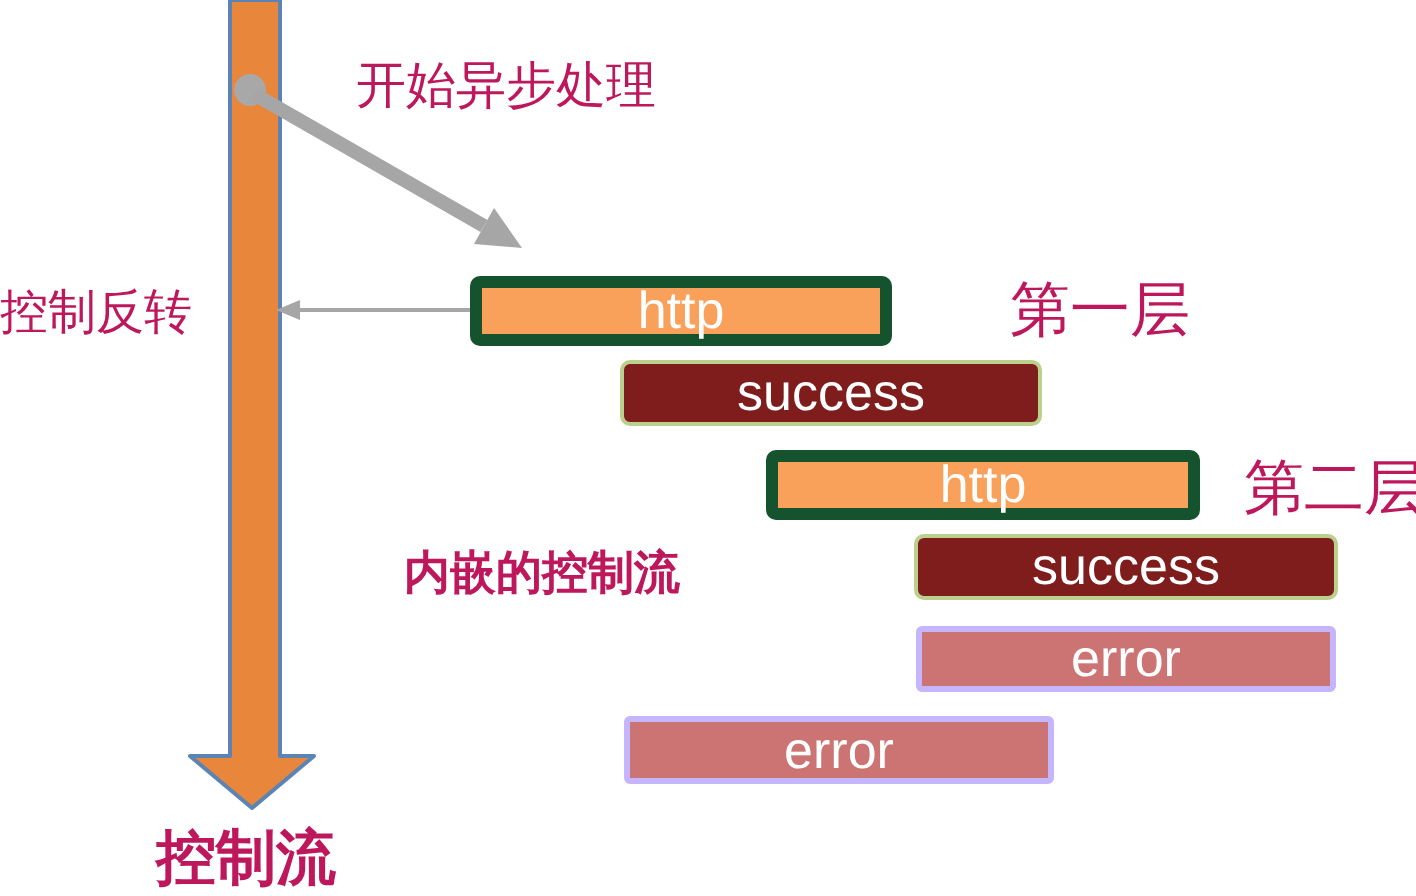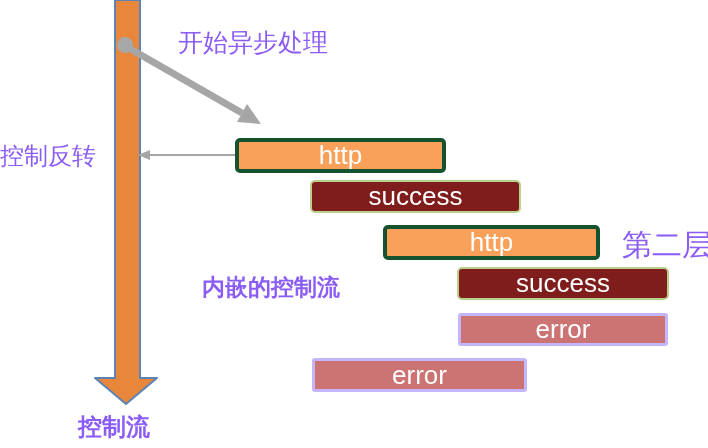--- a/index.html
+++ b/index.html
@@ -2,49 +2,49 @@
 <html><head>
 <meta charset="utf-8">
 <style>
   html,body { margin:0; padding:0; background:#ffffff; }
   .stage {
     position:relative; width:708px; height:448px; background:#ffffff;
     overflow:hidden; font-family:"Liberation Sans", sans-serif;
   }
   .stage svg { position:absolute; left:0; top:0; z-index:0; }
   .cn {
-    position:absolute; z-index:2; color:#8b5cf6;
+    position:absolute; z-index:2; color:#be185d;
     font-family:"DejaVu Serif", serif; white-space:nowrap; line-height:1.15;
   }
   .cn.bold { font-weight:bold; }
   .bar {
     position:absolute; z-index:1; box-sizing:border-box;
     display:flex; align-items:center; justify-content:center;
     color:#ffffff; font-size:26px; border-radius:5px;
     font-family:"Liberation Sans", sans-serif;
   }
-  .bar.http    { background:#F9A05A; border:4px solid #14532d; }
+  .bar.http    { background:#F9A05A; border:6px solid #14532d; }
   .bar.success { background:#7f1d1d; border:2px solid #BBD08C; }
   .bar.error   { background:#CB7473; border:3px solid #c4b5fd; border-radius:3px; }
 
   
   .b-http1    { left:235px; top:138px; width:211px; height:35px; }
   .b-success1 { left:310px; top:180px; width:211px; height:33px; }
   .b-http2    { left:383px; top:225px; width:217px; height:35px; }
   .b-success2 { left:457px; top:267px; width:212px; height:33px; }
   .b-error1   { left:458px; top:313px; width:210px; height:33px; }
   .b-error2   { left:312px; top:358px; width:215px; height:34px; }
 
   
   .t-start     { left:178px; top:29px;  font-size:25px; }
   .t-inversion { left:0px;   top:143px; font-size:24px;text-align:center; }
   .t-layer1    { left:505px; top:139px; font-size:30px; }
   .t-layer2    { left:622px; top:228px; font-size:30px; }
   .t-nested    { left:202px; top:274px; font-size:23px; }
-  .t-flow      { left:78px;  top:413px; font-size:24px; }
+  .t-flow      { left:78px;  top:413px; font-size:30px; }
 </style>
 </head>
 <body>
 
 <div class="stage">
 
   <svg width="708" height="448" viewBox="0 0 708 448" aria-hidden="true">
 
     <polygon points="115,0 140,0 140,378 157,378 126,404 95,378 115,378" fill="#E8863C" stroke="#5B84B5" stroke-width="2" stroke-linejoin="round"></polygon>
 
@@ -52,20 +52,21 @@
 
     <line x1="127" y1="47" x2="242" y2="113" stroke="#A6A6A6" stroke-width="7"></line>
     <polygon points="261,124 247,104 237,122" fill="#A6A6A6"></polygon>
 
     <line x1="236" y1="155" x2="148" y2="155" stroke="#A6A6A6" stroke-width="2"></line>
     <polygon points="138,155 150,150 150,160" fill="#A6A6A6"></polygon>
   </svg>
 
   <div class="cn t-start">开始异步处理</div>
   <div class="cn t-inversion">控制反转</div>
+  <div class="cn t-layer1">第一层</div>
   <div class="cn t-layer2">第二层</div>
   <div class="cn bold t-nested">内嵌的控制流</div>
   <div class="cn bold t-flow">控制流</div>
 
   <div class="bar http b-http1">
     <span>http</span>
   </div>
   <div class="bar success b-success1">
     <span>success</span>
   </div>

